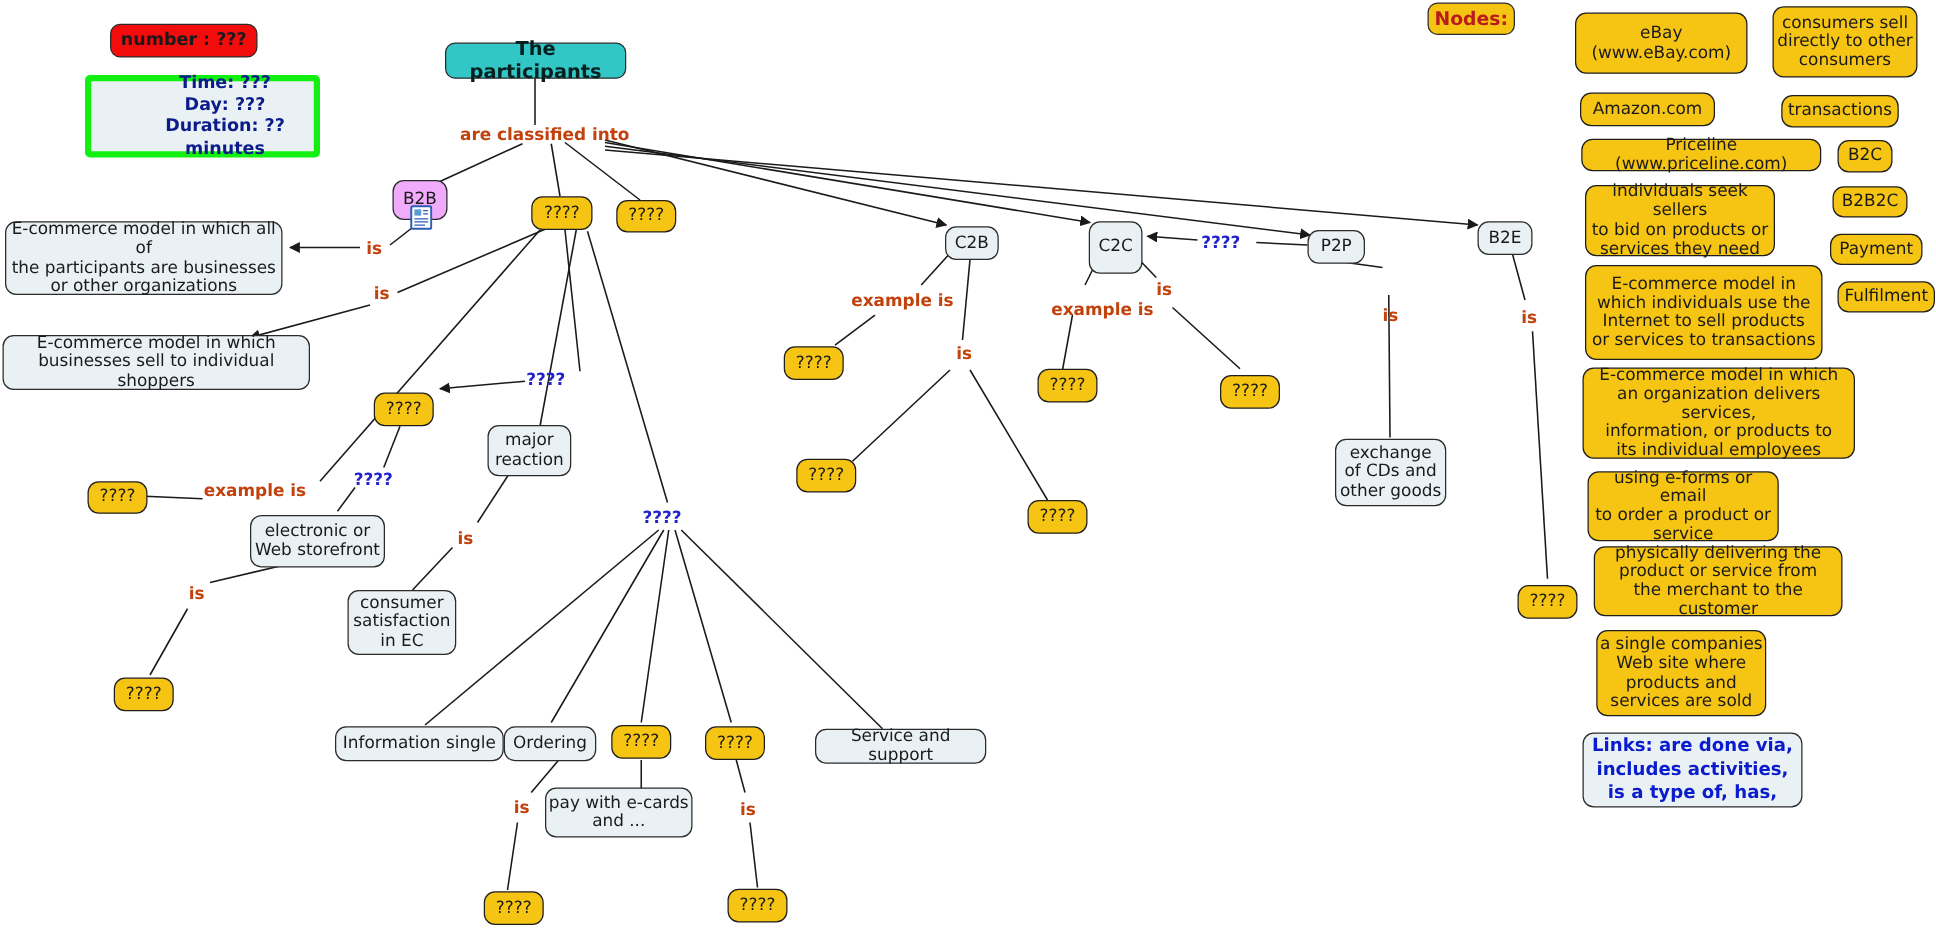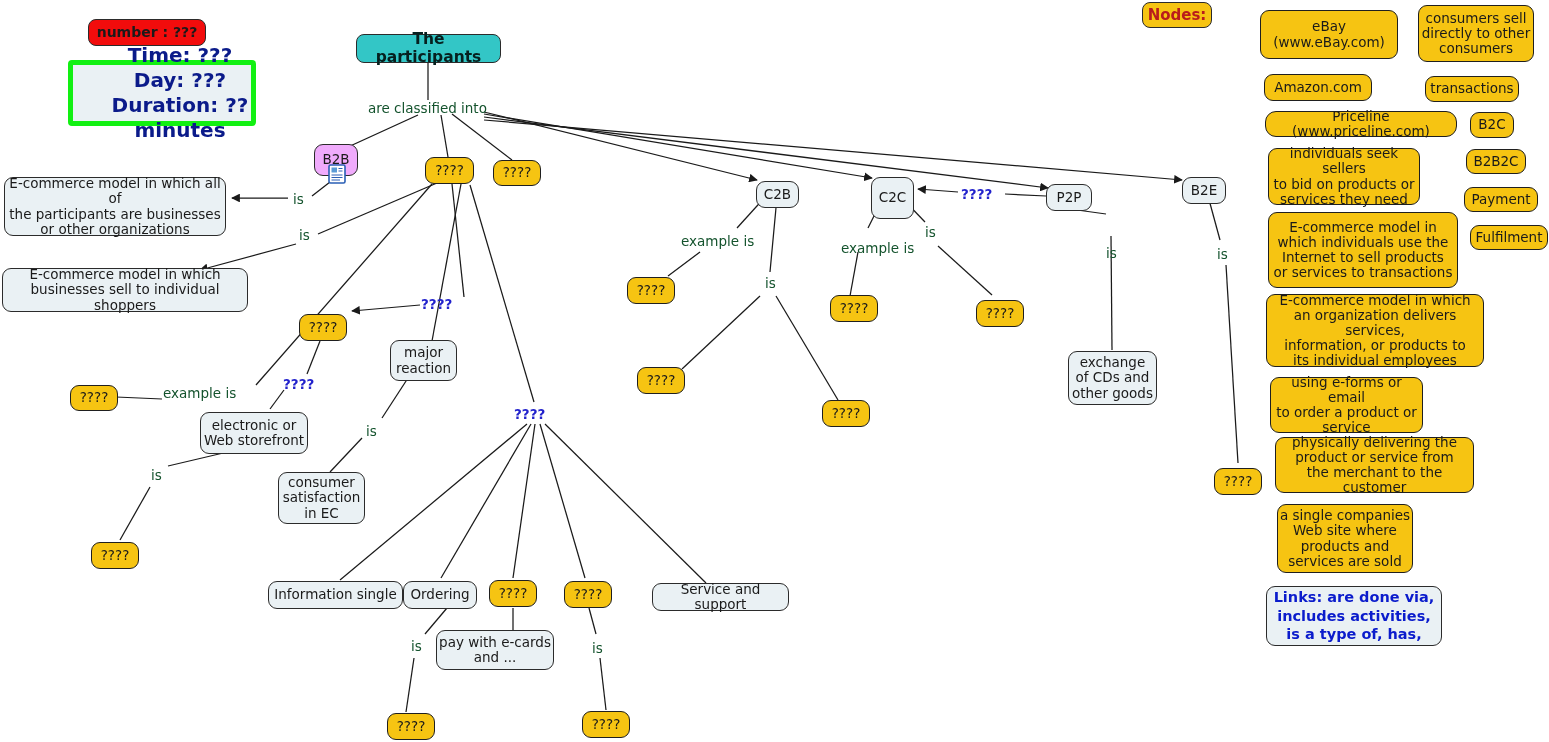--- a/index.html
+++ b/index.html
@@ -11,26 +11,26 @@
   .node{position:absolute;box-sizing:border-box;border:1.3px solid #2b2b2b;
         border-radius:9px;display:flex;align-items:center;justify-content:center;
         text-align:center;line-height:1.12;color:#1a1a1a;white-space:pre-line;}
 
   .n-plain{background:#eaf1f4;font-size:13.5px;}
   .n-gold{background:#f6c412;font-size:13.5px;font-weight:500;border-color:#1f1f1f;}
   .n-teal{background:#33c6c6;font-size:15.5px;font-weight:bold;color:#06201f;border-radius:8px;}
   .n-cyan{background:#f0abfc;font-size:13.5px;border-radius:9px;}
   .n-red{background:#f20c0c;font-size:14px;font-weight:bold;color:#1a1a1a;border-radius:8px;}
   .n-green{background:#eaf1f4;border:5px solid #12f012;border-radius:4px;
-           font-size:20px;font-weight:bold;color:#0b1b8a;line-height:1.25;padding-left:36px;}
+           font-size:14px;font-weight:bold;color:#0b1b8a;line-height:1.25;padding-left:36px;}
   .n-links{background:#eaf1f4;font-size:14.5px;font-weight:bold;color:#0b1ccc;
            line-height:1.3;border-radius:9px;}
   .n-nodeslbl{background:#f6c412;font-size:15px;font-weight:bold;color:#b91c1c;border-radius:8px;}
 
-  .lbl{position:absolute;font-size:13.5px;color:#14532d;white-space:nowrap;}
+  .lbl{position:absolute;font-size:13.5px;color:#c2410c;white-space:nowrap;font-weight:bold;}
   .lbl-q{color:#2222cc;font-weight:bold;font-size:13.5px;}
 
   .b2b-icon{position:absolute;left:328px;top:164px;width:18px;height:20px;}
 </style>
 </head>
 <body>
 
 <div id="canvas">
 
   <svg id="wires" viewBox="0 0 1549 742" xmlns="http://www.w3.org/2000/svg">
@@ -210,21 +210,21 @@
 
   <div class="node n-gold" style="left:1260px;top:10px;width:138px;height:49px;">eBay
 (www.eBay.com)</div>
   <div class="node n-gold" style="left:1418px;top:5px;width:116px;height:57px;">consumers sell
 directly to other
 consumers</div>
 
   <div class="node n-gold" style="left:1264px;top:74px;width:108px;height:27px;">Amazon.com</div>
   <div class="node n-gold" style="left:1425px;top:76px;width:94px;height:26px;">transactions</div>
 
-  <div class="node n-gold" style="left:1265px;top:111px;width:192px;height:26px;border-radius:11px;">Priceline (www.priceline.com)</div>
+  <div class="node n-gold" style="left:1265px;top:111px;width:192px;height:26px;">Priceline (www.priceline.com)</div>
   <div class="node n-gold" style="left:1470px;top:112px;width:44px;height:26px;">B2C</div>
 
   <div class="node n-gold" style="left:1268px;top:148px;width:152px;height:57px;">individuals seek sellers
 to bid on products or
 services they need</div>
   <div class="node n-gold" style="left:1466px;top:149px;width:60px;height:25px;">B2B2C</div>
   <div class="node n-gold" style="left:1464px;top:187px;width:74px;height:25px;">Payment</div>
 
   <div class="node n-gold" style="left:1268px;top:212px;width:190px;height:76px;">E-commerce model in
 which individuals use the

